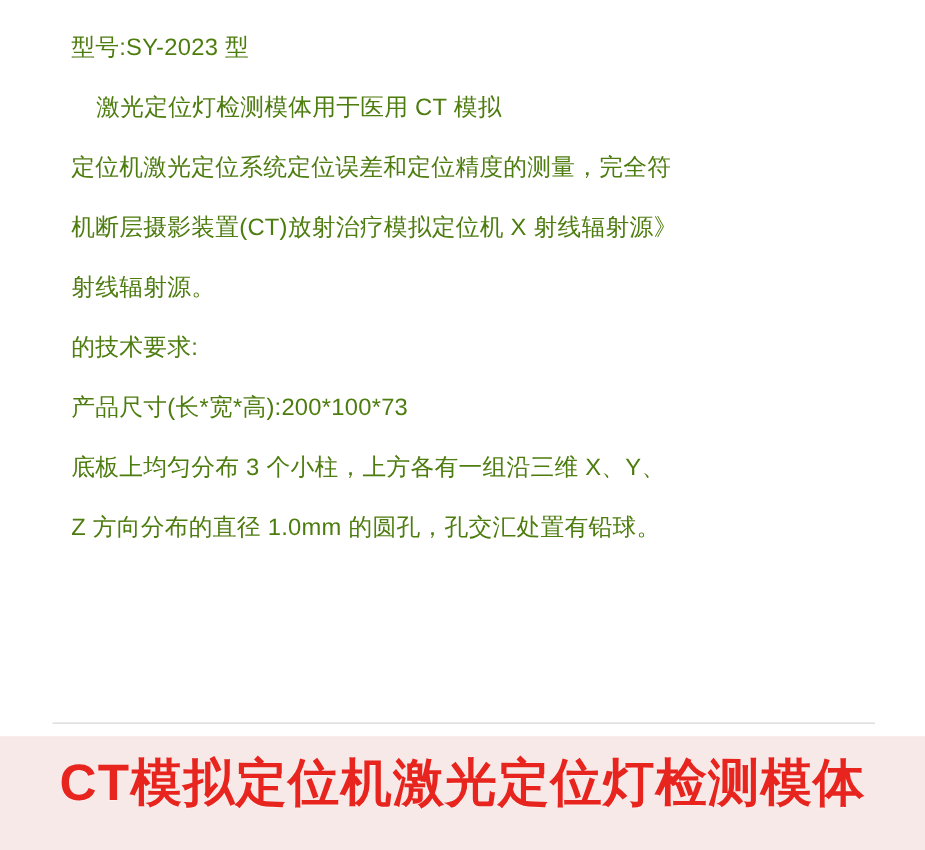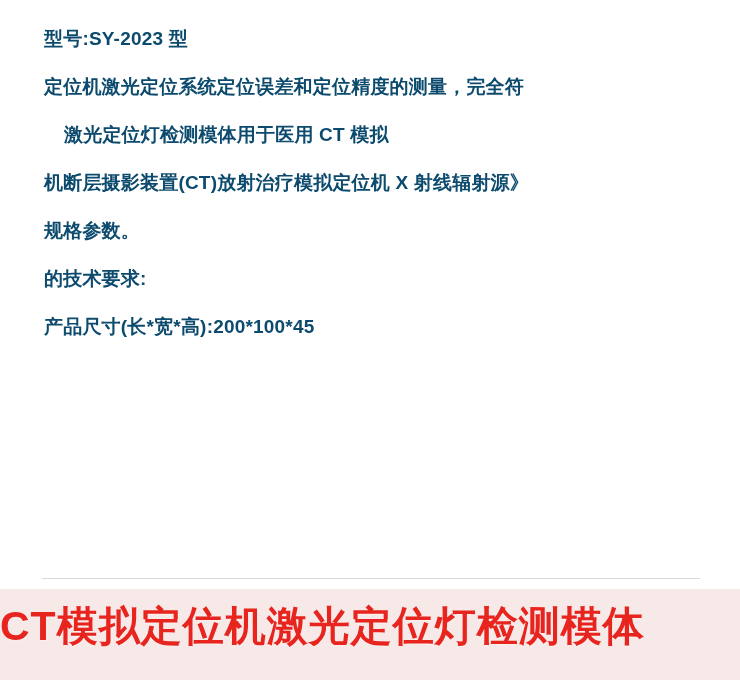--- a/index.html
+++ b/index.html
@@ -18,24 +18,24 @@
     width: 740px;
     height: 680px;
     background: #ffffff;
     box-sizing: border-box;
   }
   .content {
     padding: 14px 34px 0 40px;
   }
   .line {
     font-size: 19px;
-    font-weight: bold;
-    color: #0c4a6e;
+    font-weight: normal;
+    color: #4d7c0f;
     line-height: 1.0;
-    margin: 0 0 0 4px;
+    margin: 0 0 0 17px;
     height: 48px;
     display: flex;
     align-items: center;
     letter-spacing: 0.2px;
     white-space: nowrap;
   }
   .line.indent {
     text-indent: 20px;
   }
   .line.tight {
@@ -59,44 +59,46 @@
     overflow: hidden;
   }
   .banner-inner {
     position: absolute;
     left: 0;
     right: 0;
     top: 0;
     height: 75px;
     display: flex;
     align-items: center;
-    justify-content: flex-start;
+    justify-content: center;
   }
   .banner-text {
     font-size: 41px;
     font-weight: bold;
     color: #e8241f;
     letter-spacing: 1px;
     white-space: nowrap;
     text-shadow: 0 1px 0 rgba(255,255,255,0.35);
   }
 </style>
 </head>
 <body>
 
 <div class="page">
 
   <div class="content">
     <p class="line">型号:SY-2023 型</p>
+    <p class="line indent">激光定位灯检测模体用于医用 CT 模拟</p>
     <p class="line">定位机激光定位系统定位误差和定位精度的测量，完全符</p>
-    <p class="line indent">激光定位灯检测模体用于医用 CT 模拟</p>
     <p class="line">机断层摄影装置(CT)放射治疗模拟定位机 X 射线辐射源》</p>
-    <p class="line">规格参数。</p>
+    <p class="line">射线辐射源。</p>
     <p class="line">的技术要求:</p>
-    <p class="line">产品尺寸(长*宽*高):200*100*45</p>
+    <p class="line">产品尺寸(长*宽*高):200*100*73</p>
+    <p class="line">底板上均匀分布 3 个小柱，上方各有一组沿三维 X、Y、</p>
+    <p class="line">Z 方向分布的直径 1.0mm 的圆孔，孔交汇处置有铅球。</p>
   </div>
 
   <div class="divider"></div>
 
   <div class="banner">
     <div class="banner-inner">
       <span class="banner-text">CT模拟定位机激光定位灯检测模体</span>
     </div>
   </div>
 

